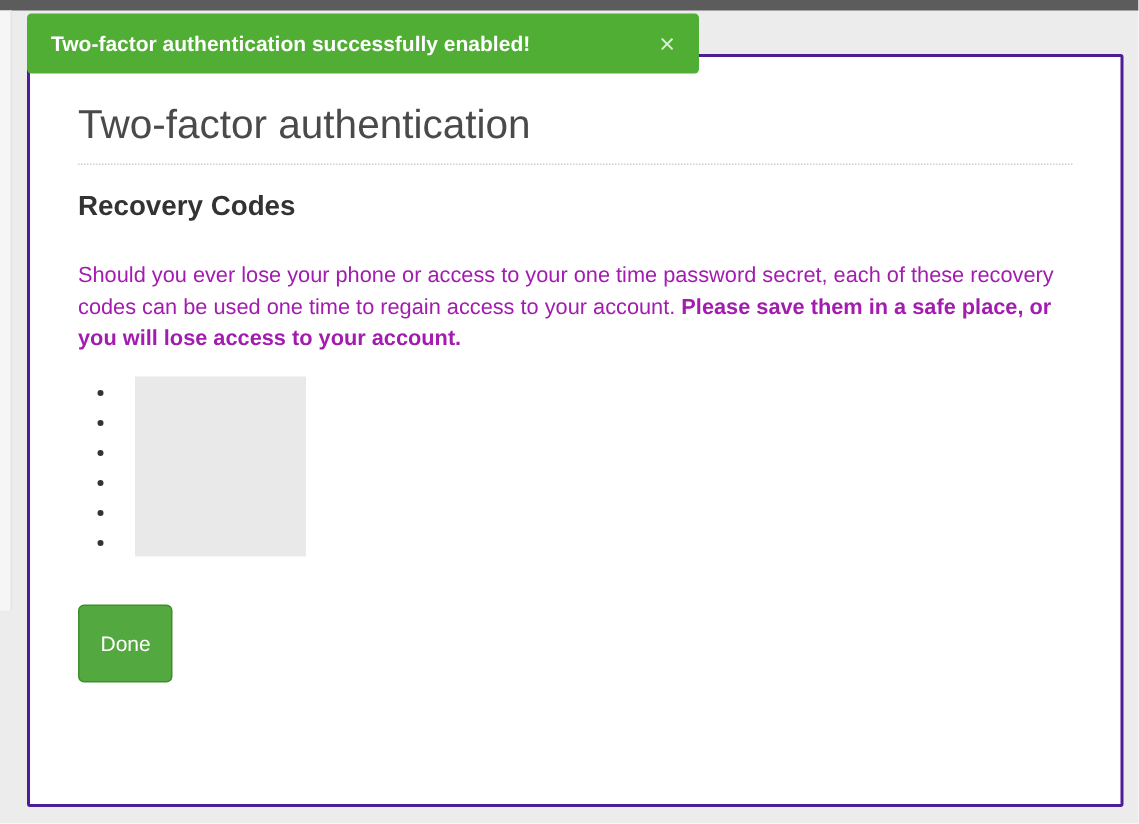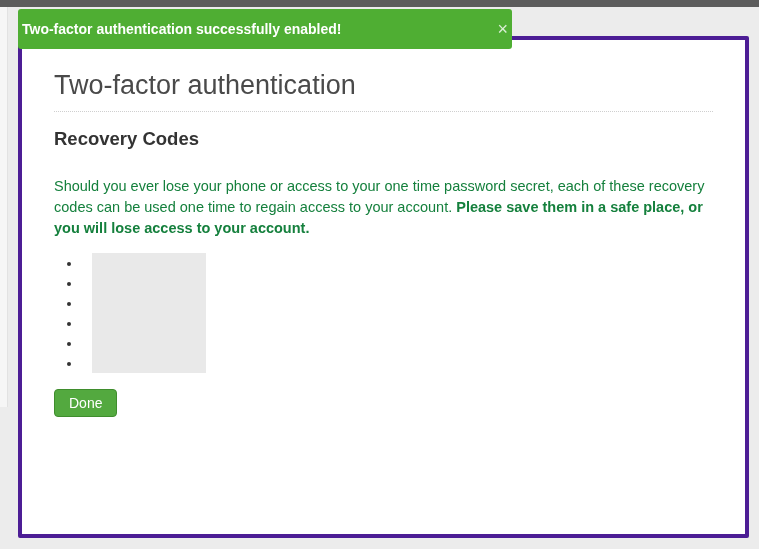--- a/index.html
+++ b/index.html
@@ -13,46 +13,46 @@
     }
     .topbar {
       height: 7px;
       width: 100%;
       background: #5c5c5c;
     }
     .alert {
       position: absolute;
       top: 9px;
       left: 18px;
-      width: 494px;
+      width: 448px;
       background: #4fae33;
       color: #ffffff;
       font-weight: 600;
       font-size: 14px;
-      padding: 11px 4px;
+      padding: 11px 16px;
       border-radius: 3px;
       display: flex;
       align-items: center;
       justify-content: space-between;
       z-index: 10;
     }
     .alert-close {
       color: rgba(255,255,255,0.8);
       font-size: 18px;
       line-height: 1;
       cursor: pointer;
       font-weight: 400;
     }
     .card {
       position: absolute;
       top: 36px;
       left: 18px;
       right: 10px;
       background: #ffffff;
-      border: 4px solid #4c1d95;
+      border: 2px solid #4c1d95;
       border-radius: 2px;
       padding: 30px 32px 40px 32px;
       min-height: 502px;
     }
     h1.title {
       font-weight: 400;
       color: #4a4a4a;
       font-size: 27px;
       margin-bottom: 10px;
     }
@@ -61,21 +61,21 @@
       border-top: 1px dotted #cfcfcf;
       margin-bottom: 16px;
     }
     h2.subheading {
       font-weight: 700;
       color: #333333;
       font-size: 18.5px;
       margin-bottom: 26px;
     }
     p.body {
-      color: #15803d;
+      color: #a21caf;
       font-size: 14.5px;
       line-height: 1.45;
       margin-bottom: 14px;
     }
     p.body .emph { font-weight: 700; }
     ul.codes {
       list-style: disc;
       margin-left: 28px;
       margin-bottom: 16px;
       position: relative;
@@ -97,24 +97,25 @@
     .codes-wrap {
       position: relative;
       margin-bottom: 16px;
     }
     .done-btn {
       display: inline-block;
       background: #53a93f;
       color: #ffffff;
       border: 1px solid #3f8d2d;
       border-radius: 4px;
-      padding: 5px 14px;
+      padding: 17px 14px;
       font-size: 14px;
       cursor: pointer;
       font-family: inherit;
+      margin-top: 16px;
     }
     .sidebar-edge {
       position: absolute;
       left: 0;
       top: 7px;
       width: 8px;
       height: 400px;
       background: #f6f6f6;
       border-right: 1px solid #e2e2e2;
     }

